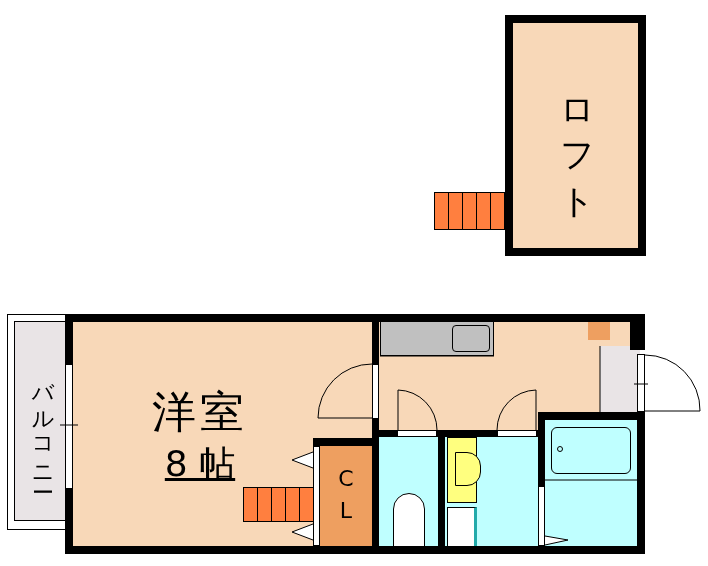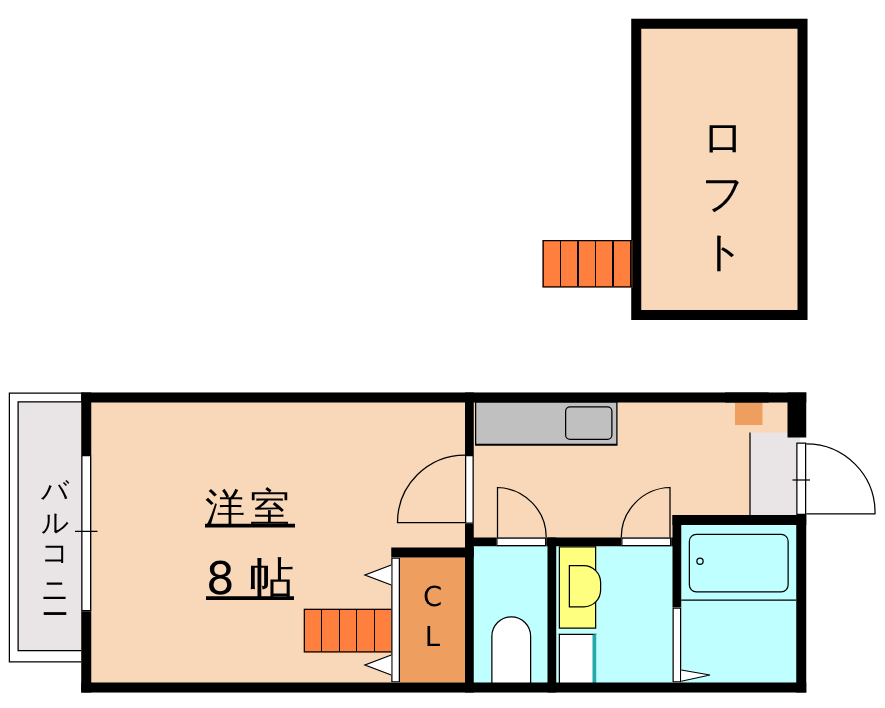--- a/index.html
+++ b/index.html
@@ -29,21 +29,21 @@
 <div class="abs" style="left:545px;top:420px;width:95px;height:134px;background:#bfffff;"></div>
 <div class="abs" style="left:320px;top:446px;width:52px;height:100px;background:#ee9f60;"></div>
 <div class="lbl" style="left:320px;top:468px;width:52px;font-size:22px;">C</div>
 <div class="lbl" style="left:320px;top:500px;width:52px;font-size:22px;">L</div>
 
 <div class="abs" style="left:380px;top:321px;width:114px;height:35px;background:#c0c0c0;border:1px solid #000;"></div>
 <div class="abs" style="left:452px;top:325px;width:38px;height:27px;border:1px solid #000;border-radius:4px;"></div>
 
 <div class="abs" style="left:588px;top:322px;width:22px;height:18px;background:#ee9f60;"></div>
 
-<div class="lbl" style="left:150px;top:390px;width:100px;font-size:32px;letter-spacing:4px;text-decoration:underline;">洋室</div>
+<div class="lbl" style="left:150px;top:390px;width:100px;font-size:44px;letter-spacing:4px;">洋室</div>
 <div class="lbl" style="left:150px;top:446px;width:100px;font-size:36px;text-decoration:underline;">8 帖</div>
 
 <div class="abs" style="left:243px;top:487px;width:72px;height:35px;background:#ff7f3f;border:1px solid #000;
      background-image:repeating-linear-gradient(90deg,transparent 0 13px,#000 13px 14px);"></div>
 
 <div class="abs" style="left:447px;top:437px;width:30px;height:66px;background:#ffff7f;border:1px solid #000;"></div>
 <div class="abs" style="left:455px;top:452px;width:26px;height:34px;border:1px solid #000;border-radius:0 14px 14px 0;background:#ffff7f;"></div>
 
 <div class="abs" style="left:447px;top:507px;width:30px;height:46px;background:#fff;border:1px solid #000;border-right:3px solid #2aa;"></div>
 

